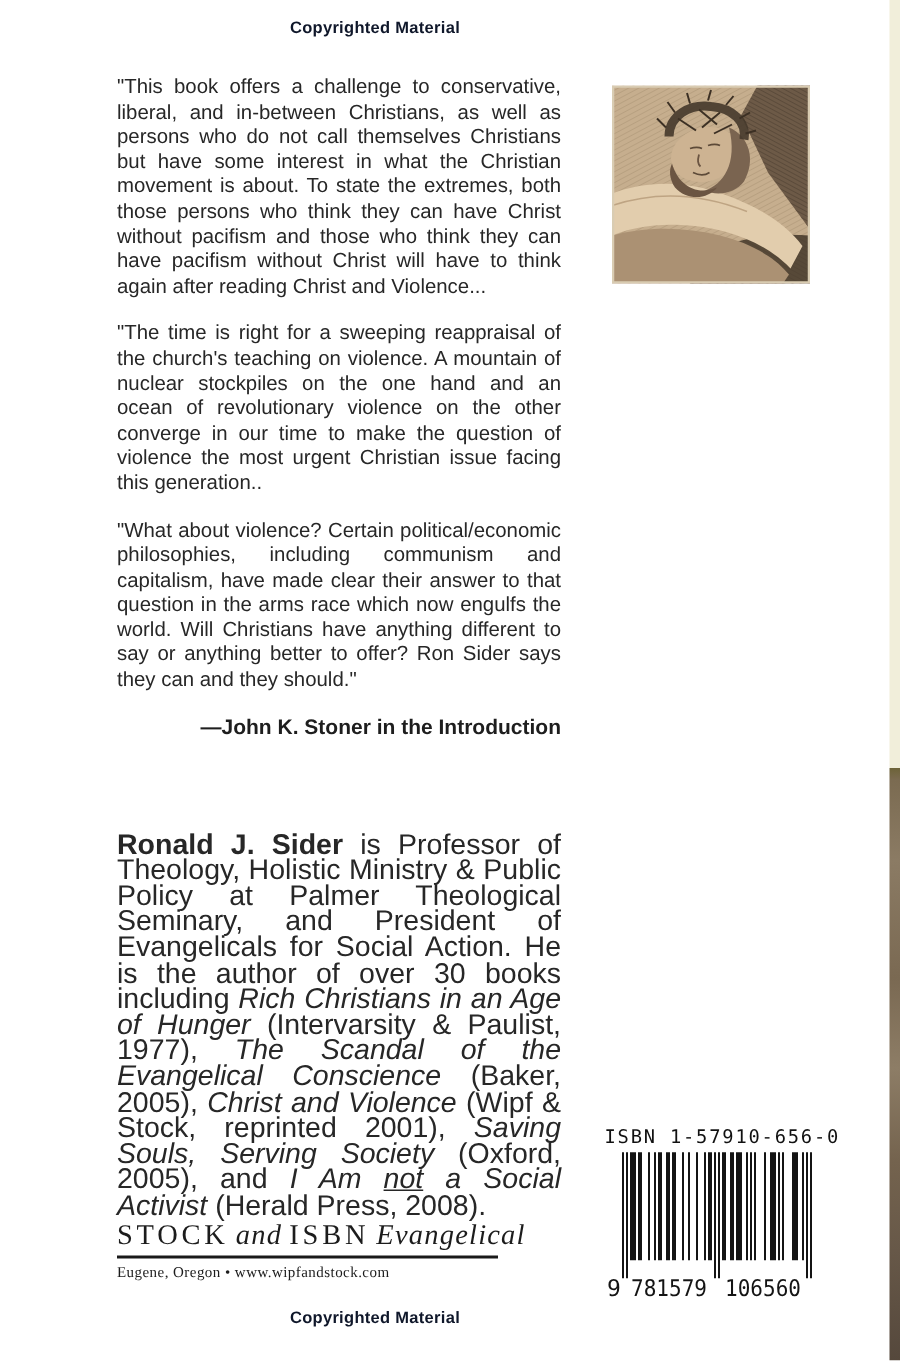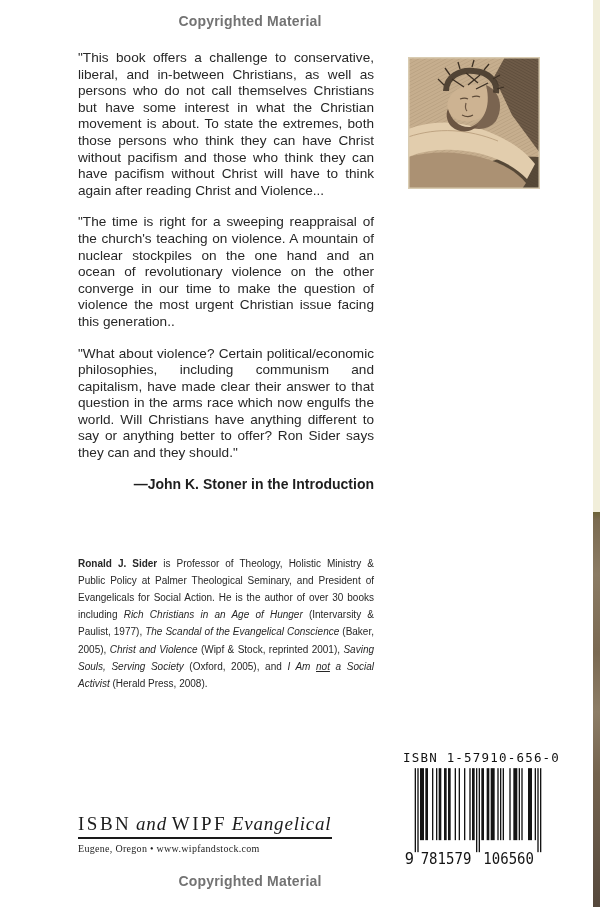--- a/index.html
+++ b/index.html
@@ -1,28 +1,28 @@
 <!DOCTYPE html>
 <html><head>
 <meta charset="utf-8">
 <style>
   html,body{margin:0;padding:0;}
   body{width:600px;height:907px;background:#ffffff;font-family:"Liberation Sans",sans-serif;}
   .canvas{position:absolute;left:0;top:0;width:600px;height:907px;background:#ffffff;overflow:hidden;}
 
-  .copyright{position:absolute;left:0;width:500px;text-align:center;color:#737373;
-             font-weight:bold;font-size:14px;letter-spacing:.2px;}
+  .copyright{position:absolute;left:0;width:500px;text-align:center;color:#0f172a;
+             font-weight:bold;font-size:11px;letter-spacing:.2px;}
   .copyright.top{top:13px;}
   .copyright.bottom{top:873px;}
 
   .text-col{position:absolute;left:78px;top:50px;width:296px;color:#272727;}
   .quote{margin:0 0 15px 0;font-size:13.6px;line-height:16.6px;text-align:justify;}
   .quote.last{margin-bottom:0;}
   .attribution{margin:14px 0 0 0;font-size:14px;font-weight:bold;text-align:right;color:#1e1e1e;}
-  .bio{margin:63px 0 0 0;font-size:10px;line-height:17.2px;text-align:justify;color:#272727;}
+  .bio{margin:63px 0 0 0;font-size:19px;line-height:17.2px;text-align:justify;color:#272727;}
 
   .engraving{position:absolute;left:408px;top:57px;width:132px;height:132px;}
 
   .publisher{position:absolute;left:78px;top:813px;width:310px;color:#1c1c1c;}
   .pub-name{font-family:"Liberation Serif",serif;font-size:19px;white-space:nowrap;}
   .pub-caps{letter-spacing:2.5px;}
   .pub-it{font-style:italic;letter-spacing:.8px;margin-top:20px;}
   .pub-rule{width:254px;height:2px;background:#1a1a1a;margin-top:2px;}
   .pub-loc{font-family:"Liberation Serif",serif;font-size:10px;margin-top:4px;letter-spacing:.3px;}
 
@@ -92,23 +92,23 @@
         <line x1="58" y1="16" x2="70" y2="26"></line>
         <line x1="72" y1="18" x2="60" y2="28"></line>
         <line x1="80" y1="26" x2="68" y2="32"></line>
       </g>
       <rect x="0.75" y="0.75" width="130.5" height="130.5" fill="none" stroke="#d9ccb2" stroke-width="1.5"></rect>
     </svg>
   </div>
 
   <div class="publisher">
     <div class="pub-name">
+      <span class="pub-caps">STOCK</span>
+      <span class="pub-it">and</span>
       <span class="pub-caps">ISBN</span>
-      <span class="pub-it">and</span>
-      <span class="pub-caps">WIPF</span>
       <span class="pub-it">Evangelical</span>
     </div>
     <div class="pub-rule"></div>
     <div class="pub-loc">Eugene, Oregon • www.wipfandstock.com</div>
   </div>
 
   <div class="barcode">
     <div class="isbn">ISBN 1-57910-656-0</div>
     <svg id="ean-svg" class="ean" viewBox="0 0 105 74" preserveAspectRatio="xMidYMid meet">
         <rect x="8" y="0" width="1" height="63" fill="#141414"></rect>

